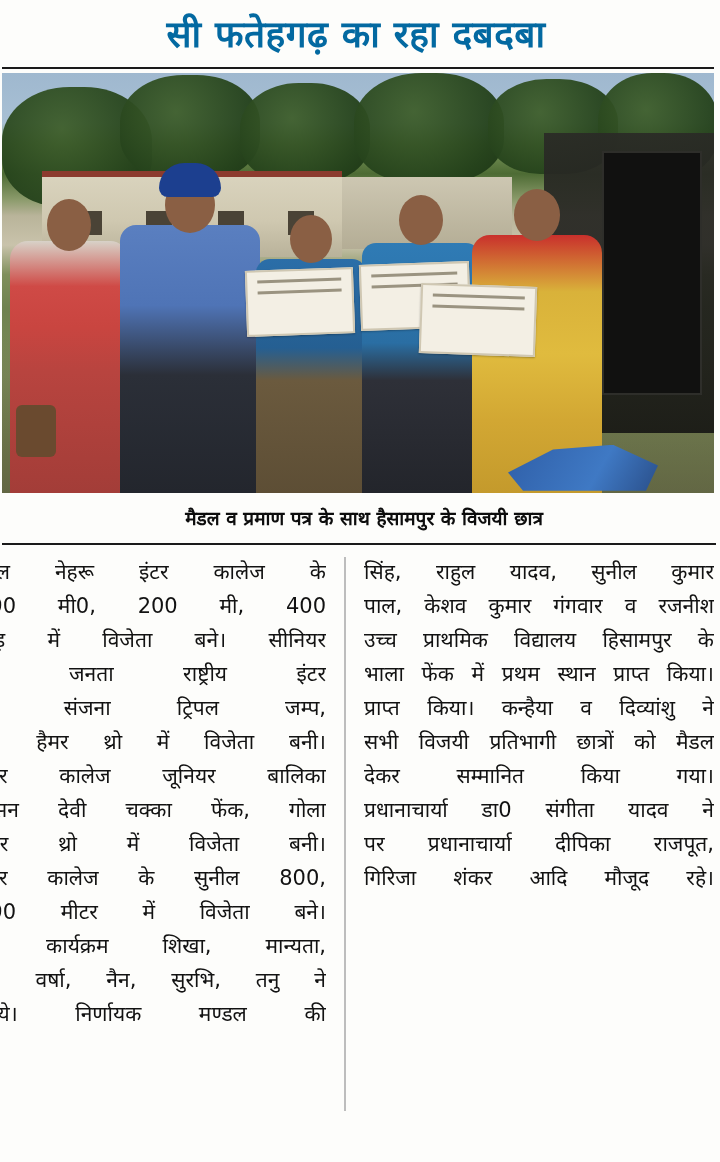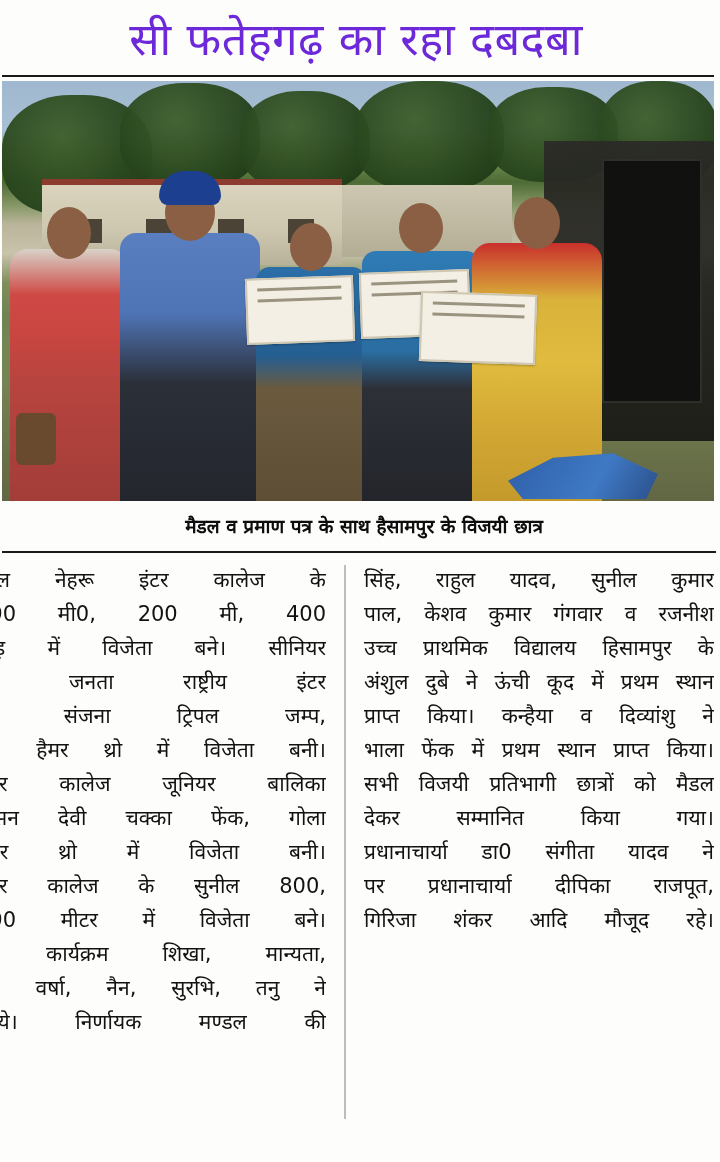--- a/index.html
+++ b/index.html
@@ -18,27 +18,27 @@
   .page {
     width: 720px;
     height: 1162px;
     position: relative;
     background: #fdfdfb;
   }
 
   
   .headline {
     font-family: "DejaVu Sans", "Liberation Sans", sans-serif;
-    font-weight: normal;
-    font-size: 45px;
+    font-weight: bold;
+    font-size: 37px;
     line-height: 1.05;
     letter-spacing: 0.5px;
     padding: 16px 8px 6px 0;
     text-align: center;
-    color: #6d28d9;
+    color: #0369a1;
     white-space: nowrap;
     overflow: hidden;
   }
 
   .rule {
     height: 2px;
     background: #1a1a1a;
     margin: 6px 6px 4px 2px;
   }
 
@@ -349,23 +349,22 @@
       <p>ा, वर्षा, नैन, सुरभि, तनु ने</p>
       <p>किये। निर्णायक मण्डल की</p>
     </div>
 
     <div class="vsep"></div>
 
     <div class="col right">
       <p>सिंह, राहुल यादव, सुनील कुमार</p>
       <p>पाल, केशव कुमार गंगवार व रजनीश</p>
       <p>उच्च प्राथमिक विद्यालय हिसामपुर के</p>
-      <p>अंशुल दुबे ने ऊंची कूद में प्रथम स्थान</p>
+      <p>भाला फेंक में प्रथम स्थान प्राप्त किया।</p>
       <p>प्राप्त किया। कन्हैया व दिव्यांशु ने</p>
-      <p>भाला फेंक में प्रथम स्थान प्राप्त किया।</p>
       <p>सभी विजयी प्रतिभागी छात्रों को मैडल</p>
       <p>देकर सम्मानित किया गया।</p>
       <p>प्रधानाचार्या डा0 संगीता यादव ने</p>
       <p>पर प्रधानाचार्या दीपिका राजपूत,</p>
       <p>गिरिजा शंकर आदि मौजूद रहे।</p>
     </div>
   </div>
 
 </div>
 

